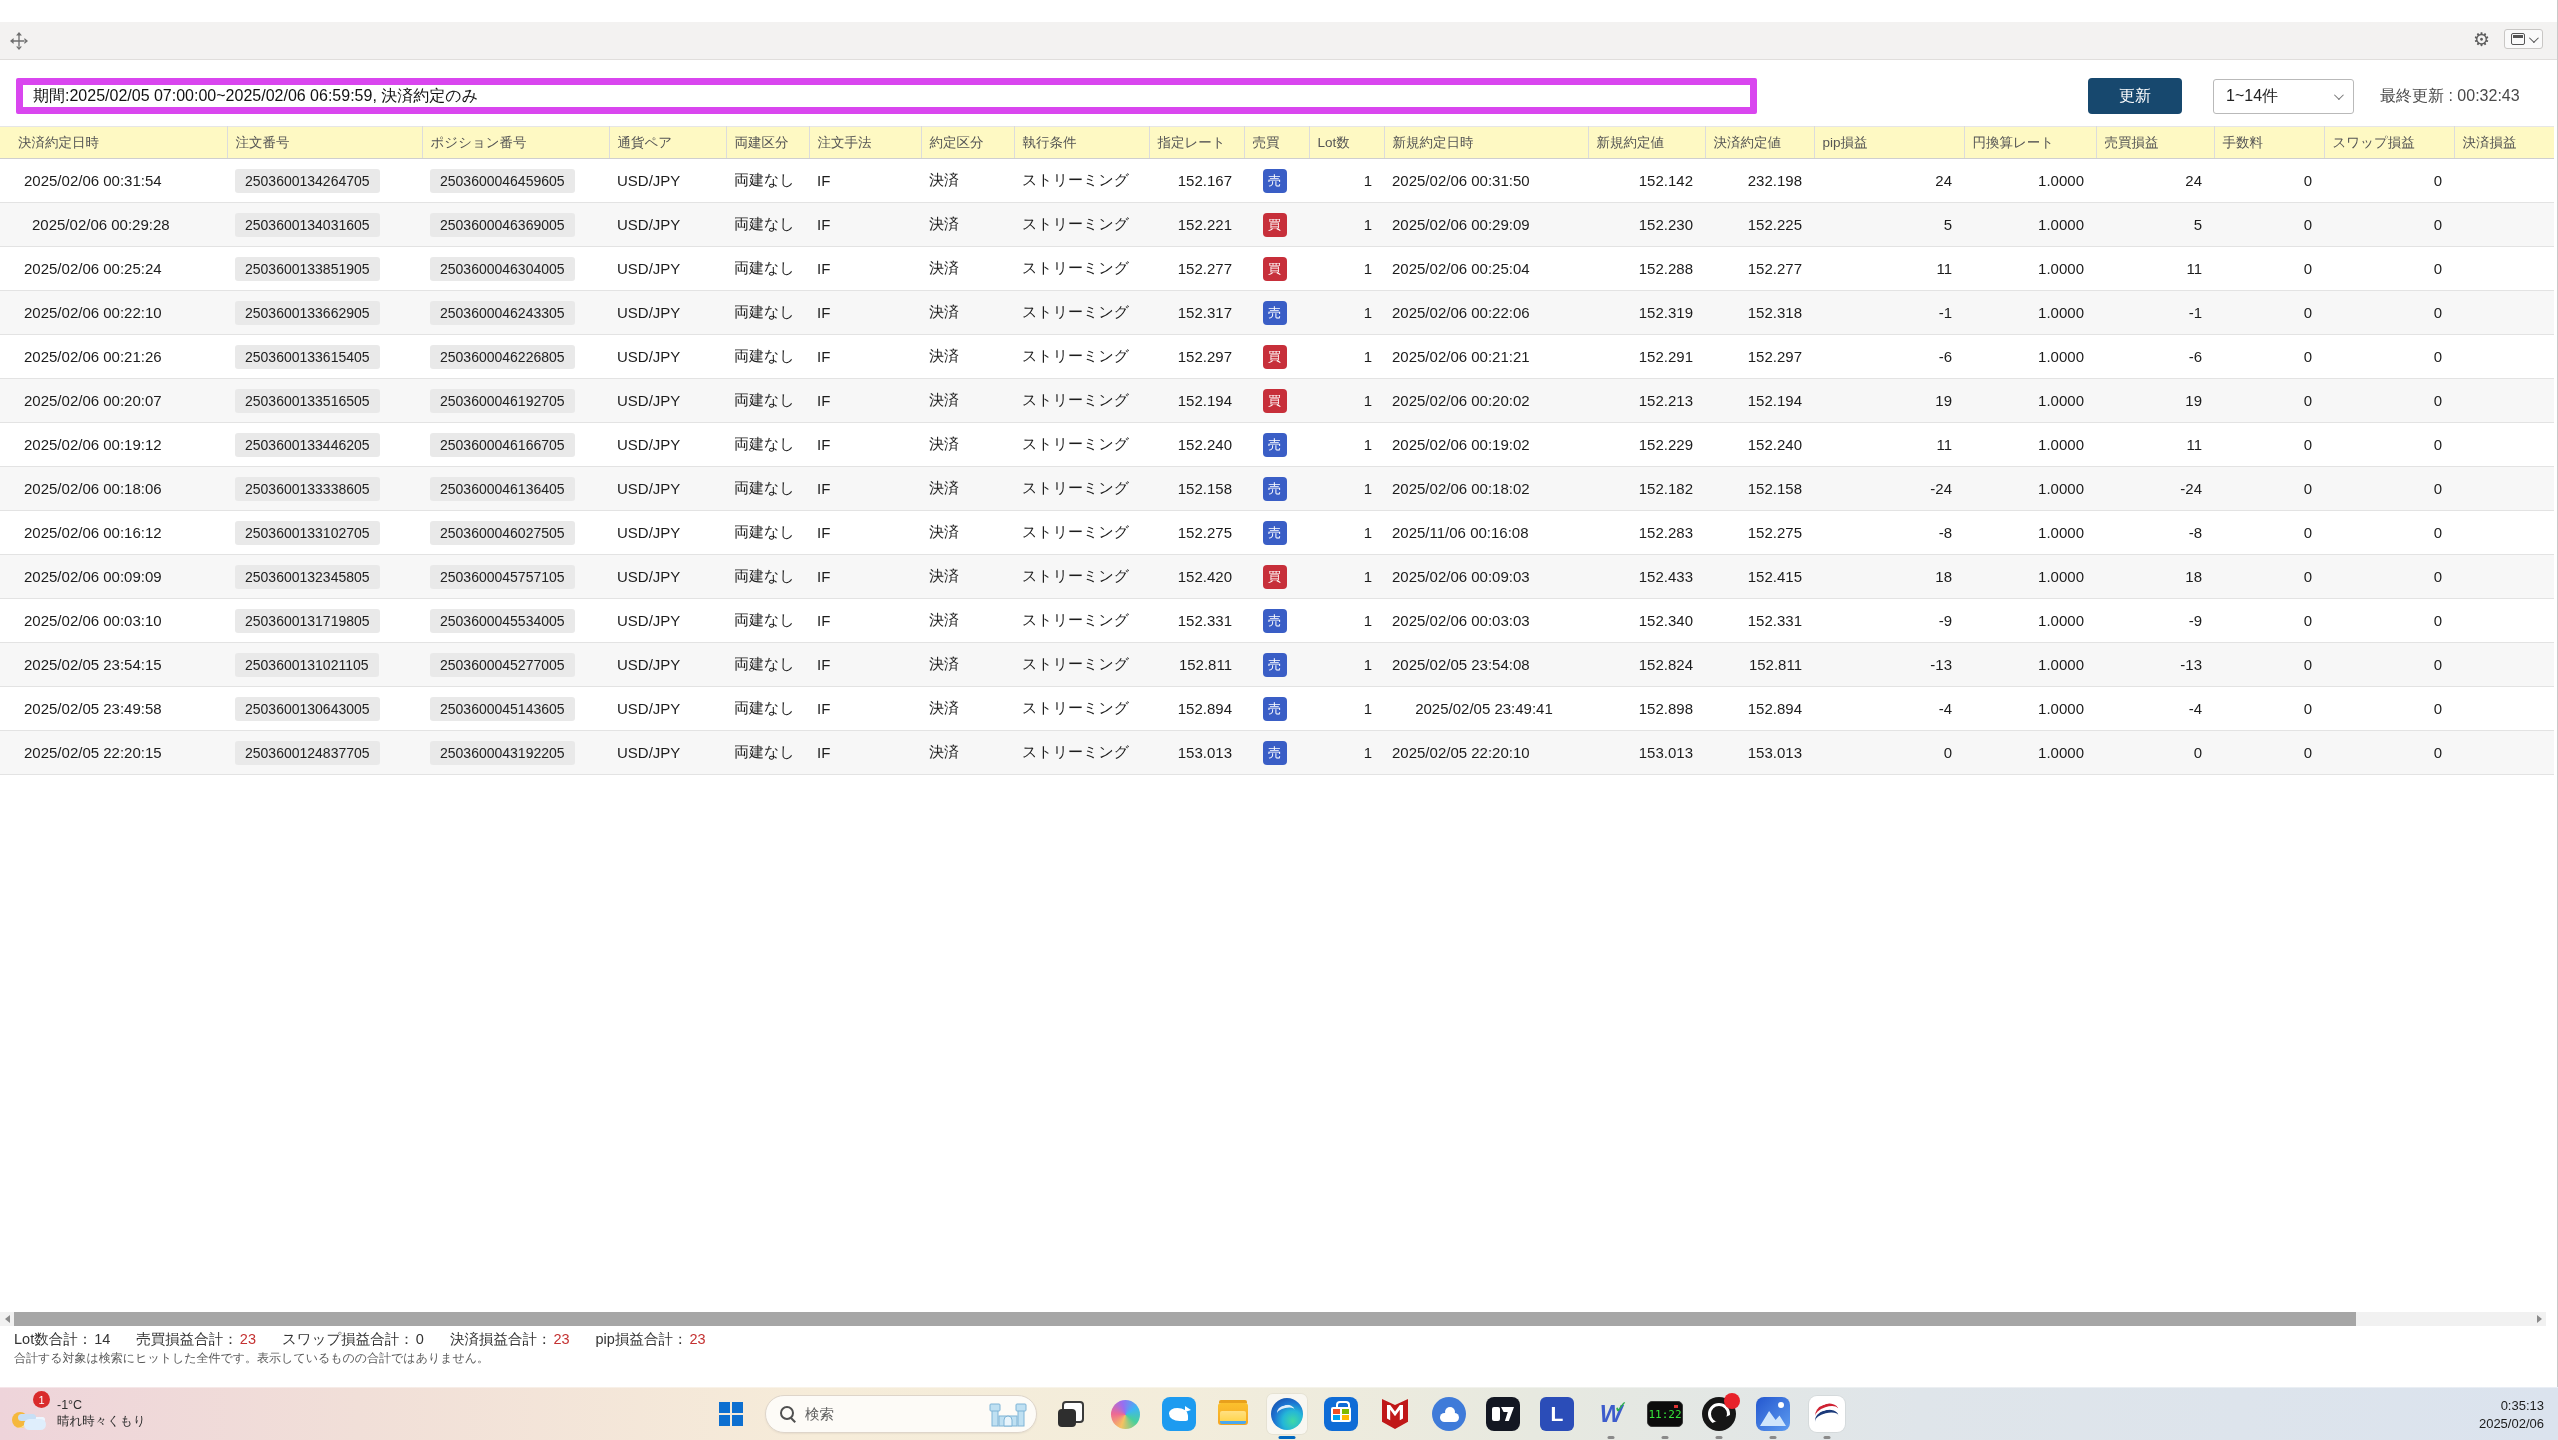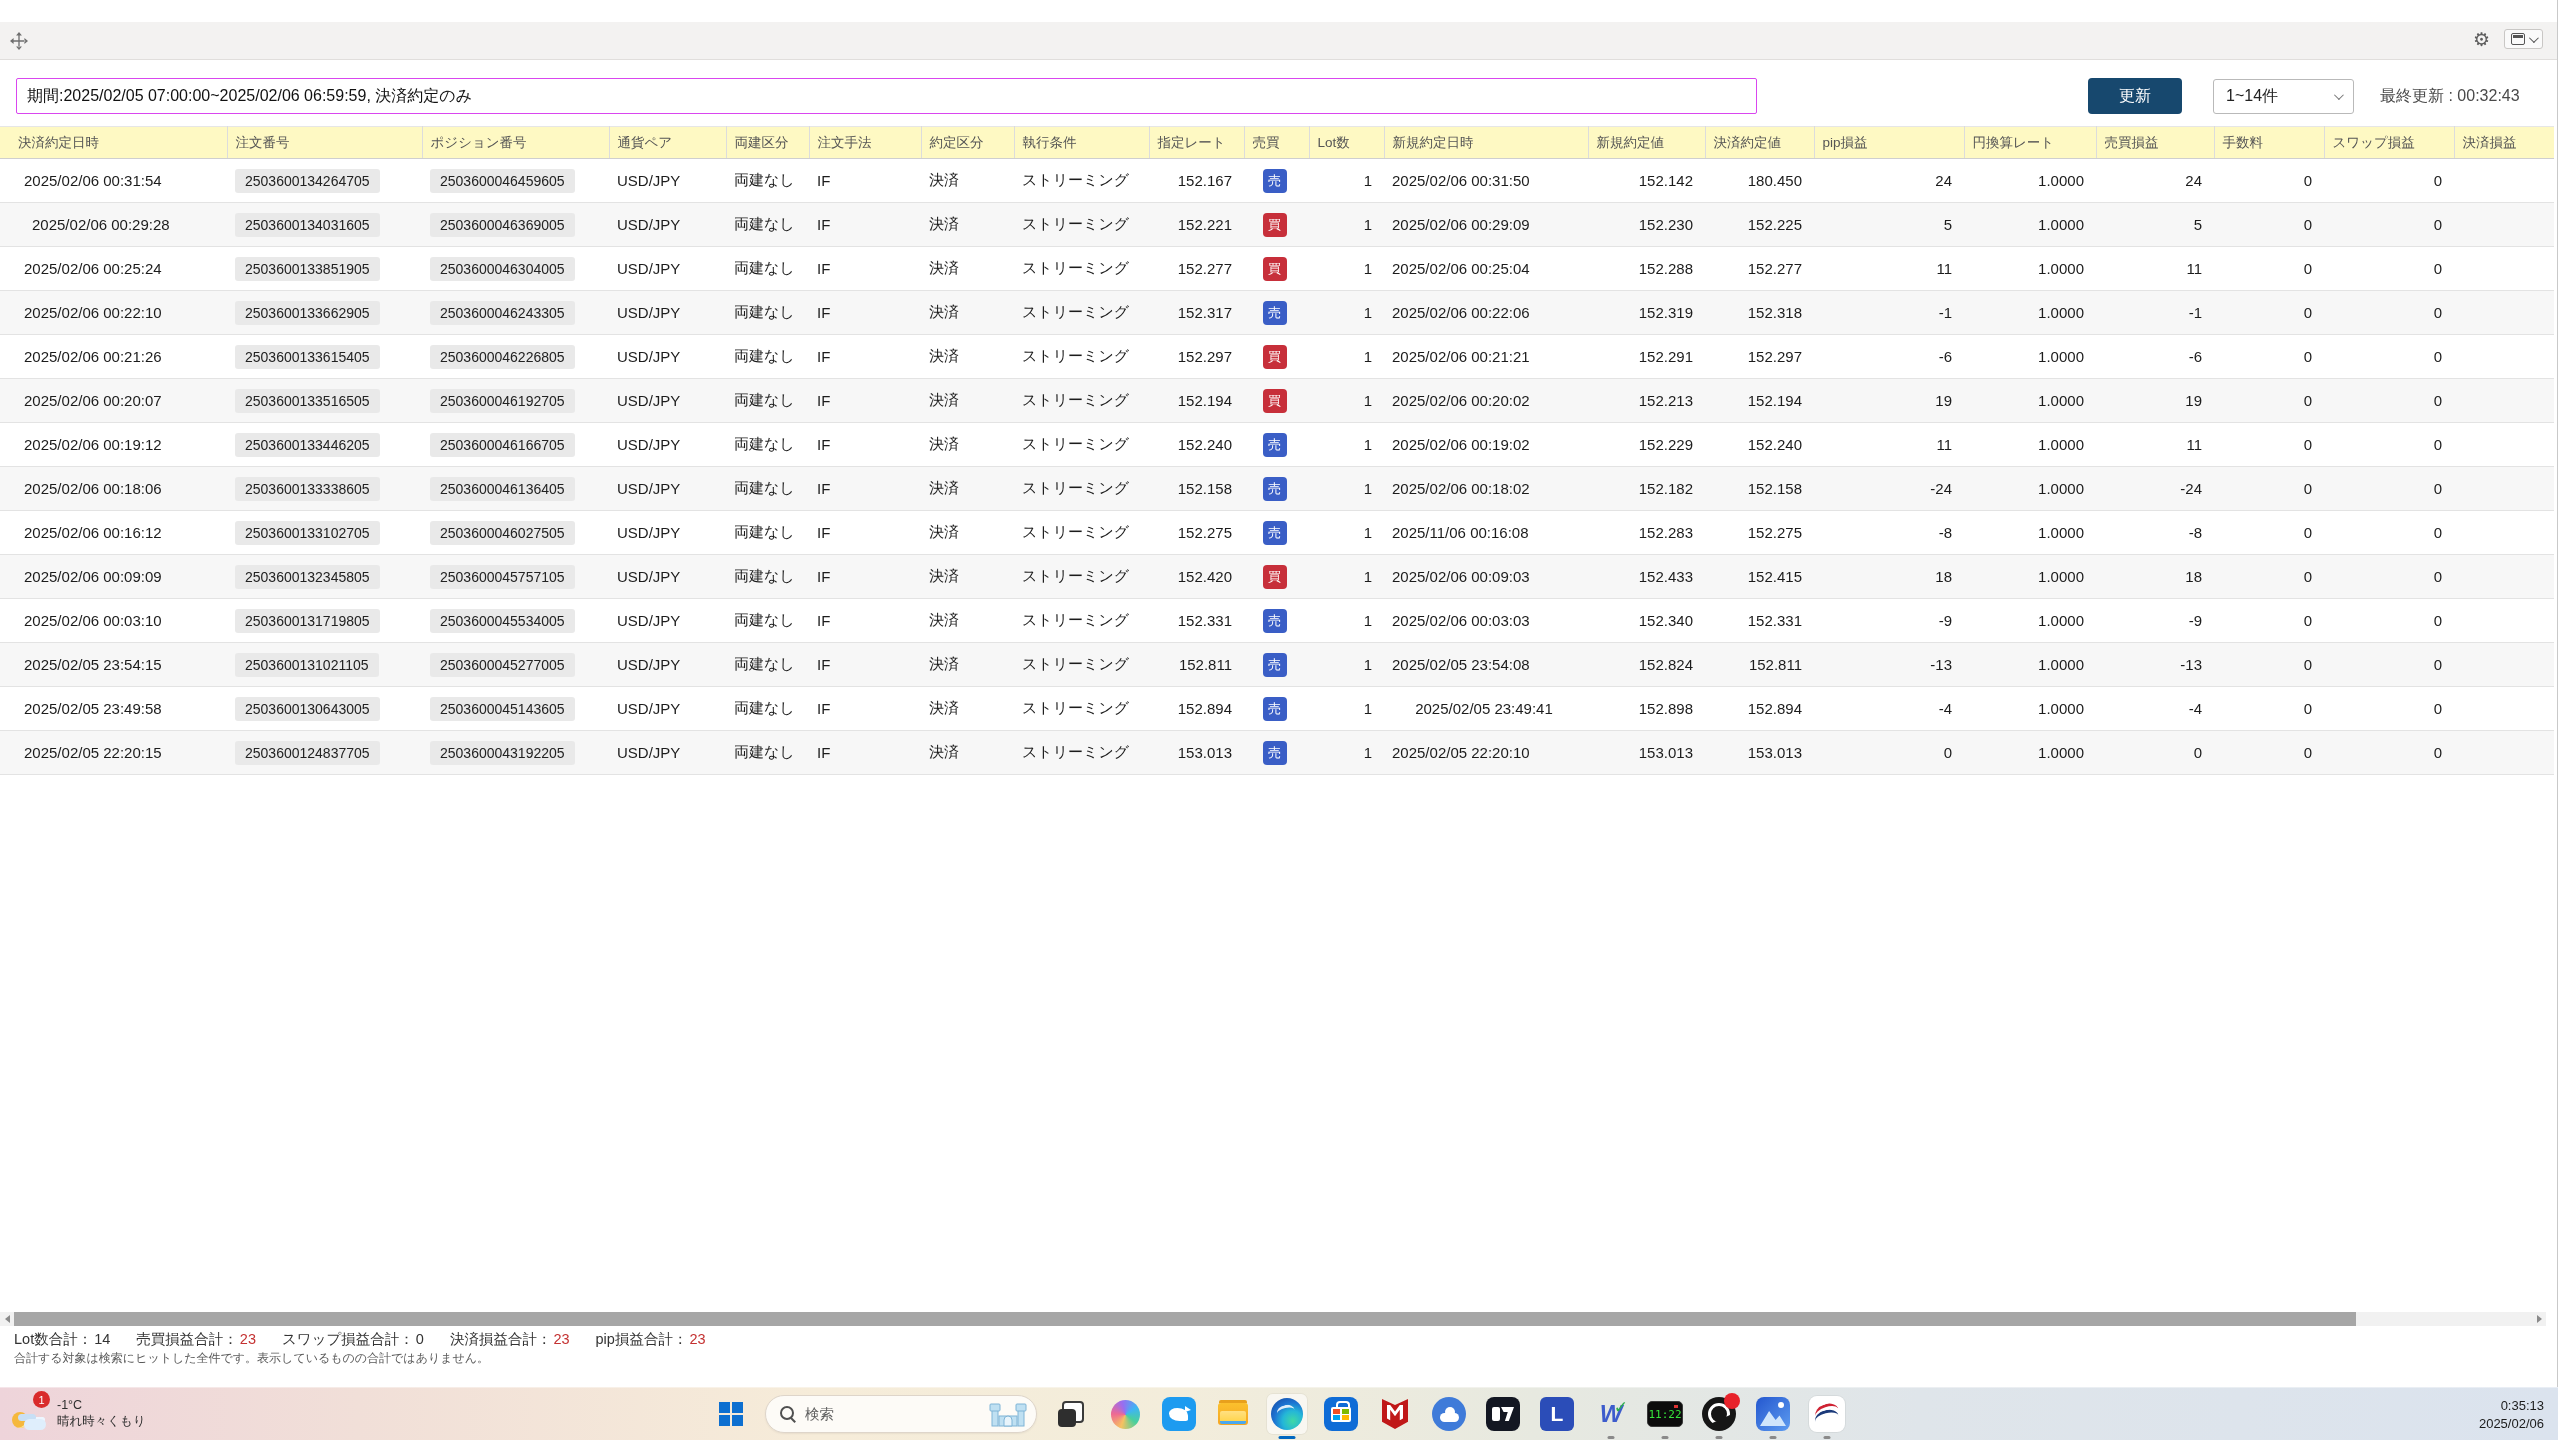--- a/index.html
+++ b/index.html
@@ -26,21 +26,21 @@
   .move-handle { position:absolute; left:10px; top:10px; width:18px; height:18px; }
   .tool-right { position:absolute; right:14px; top:7px; display:flex; gap:14px; align-items:center; }
   .gear { font-size:19px; color:#5c5c5c; line-height:1; }
   .layout-btn { display:flex; align-items:center; gap:4px; border:1px solid #c9c7c5; background:#fafafa; border-radius:3px; padding:3px 6px; }
   .layout-sq { width:14px; height:12px; border:1.5px solid #555; border-radius:2px; position:relative; }
   .layout-sq::before { content:''; position:absolute; left:1px; top:1px; right:1px; height:3px; background:#555; }
   .chev-down { width:7px; height:7px; border-right:1.5px solid #555; border-bottom:1.5px solid #555; transform:rotate(45deg) translateY(-2px); }
 
   
   .filterbar { position:absolute; top:60px; left:0; right:0; height:66px; background:#fff; }
-  .period-input { position:absolute; left:16px; top:18px; width:1741px; height:36px; border:1px solid #d946ef;
+  .period-input { position:absolute; left:16px; top:18px; width:1741px; height:36px; border:7px solid #d946ef;
     border-radius:2px; font-size:16px; color:#111; padding:0 10px; font-family:inherit; background:#fff; }
   .refresh-btn { position:absolute; left:2088px; top:18px; width:94px; height:36px; background:#17486e; color:#fff;
     border:none; border-radius:4px; font-size:16px; font-family:inherit; cursor:pointer; }
   .range-select { position:absolute; left:2213px; top:19px; width:141px; height:35px; border:1px solid #b9b9b9;
     border-radius:3px; background:#fff; display:flex; align-items:center; padding:0 12px; font-size:16px; color:#222; }
   .range-select .chev-down { margin-left:auto; border-color:#777; }
   .last-update { position:absolute; left:2380px; top:26px; font-size:16px; color:#4a4a4a; }
 
   
   .table-wrap { position:absolute; top:126px; left:0; width:2558px; }
@@ -250,21 +250,21 @@
             <td style="text-align: left;">USD/JPY</td>
             <td style="text-align: left;">両建なし</td>
             <td style="text-align: left;">IF</td>
             <td style="text-align: left;">決済</td>
             <td style="text-align: left;">ストリーミング</td>
             <td style="text-align: right;">152.167</td>
             <td style="text-align: center;"><span class="badge sell">売</span></td>
             <td style="text-align: right;">1</td>
             <td style="text-align: left;">2025/02/06 00:31:50</td>
             <td style="text-align: right;">152.142</td>
-            <td style="text-align: right;">180.450</td>
+            <td style="text-align: right;">232.198</td>
             <td class="pos" style="text-align: right;">24</td>
             <td style="text-align: right;">1.0000</td>
             <td class="pos" style="text-align: right;">24</td>
             <td style="text-align: right;">0</td>
             <td style="text-align: right;">0</td>
             <td style="text-align: left;"></td>
           </tr>
           <tr>
             <td style="text-align: left; padding-left: 32px;">2025/02/06 00:29:28</td>
             <td style="text-align: left;"><span class="chip">2503600134031605</span></td>

